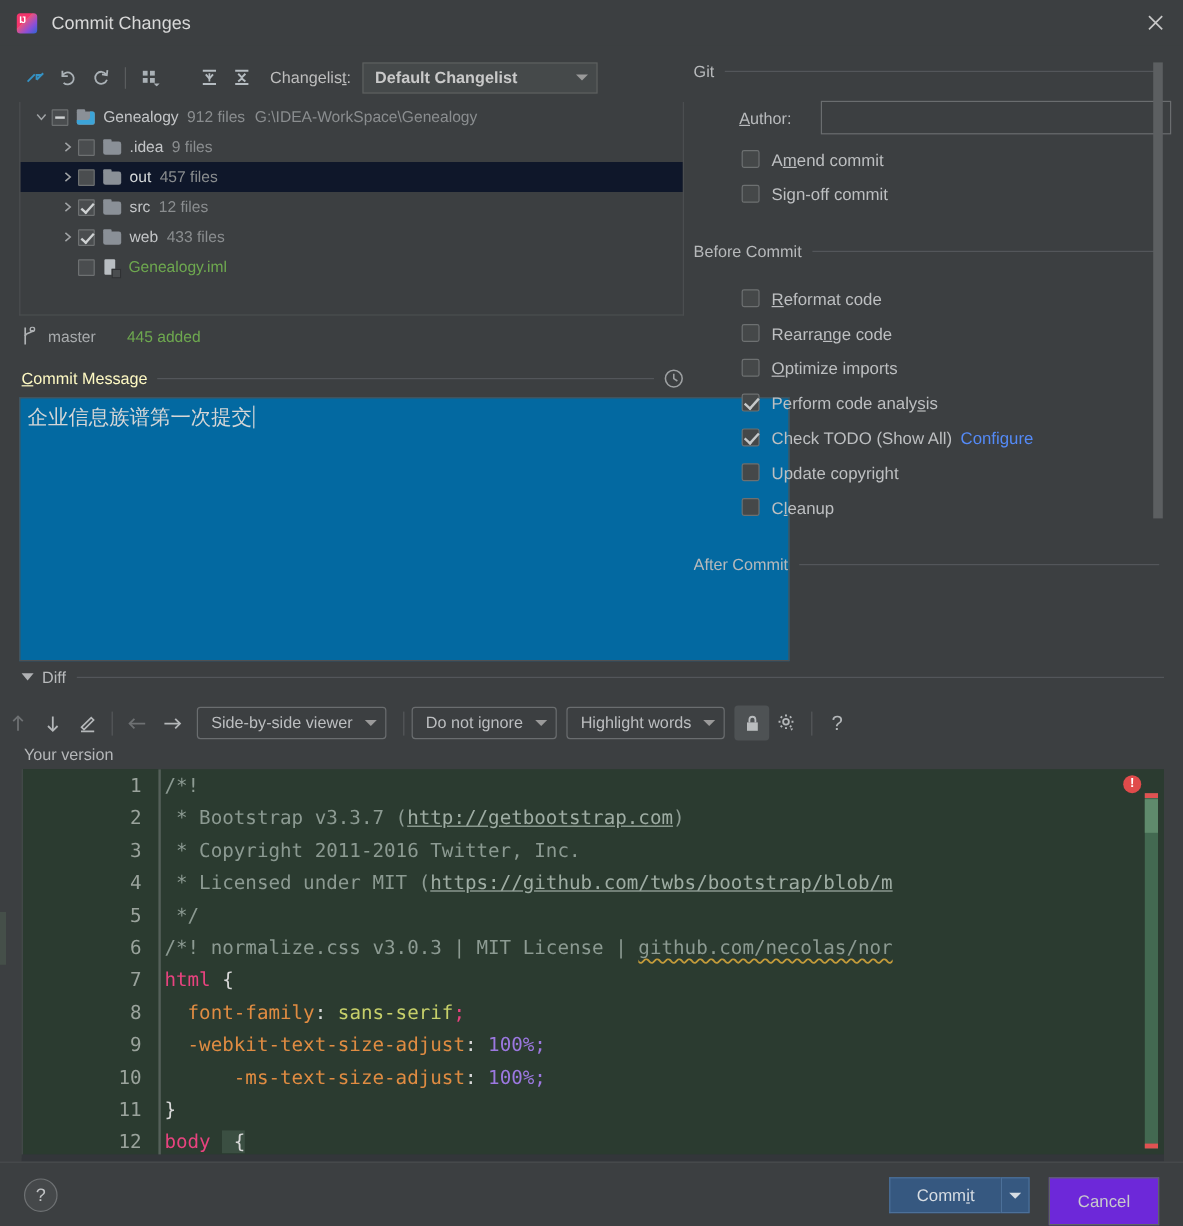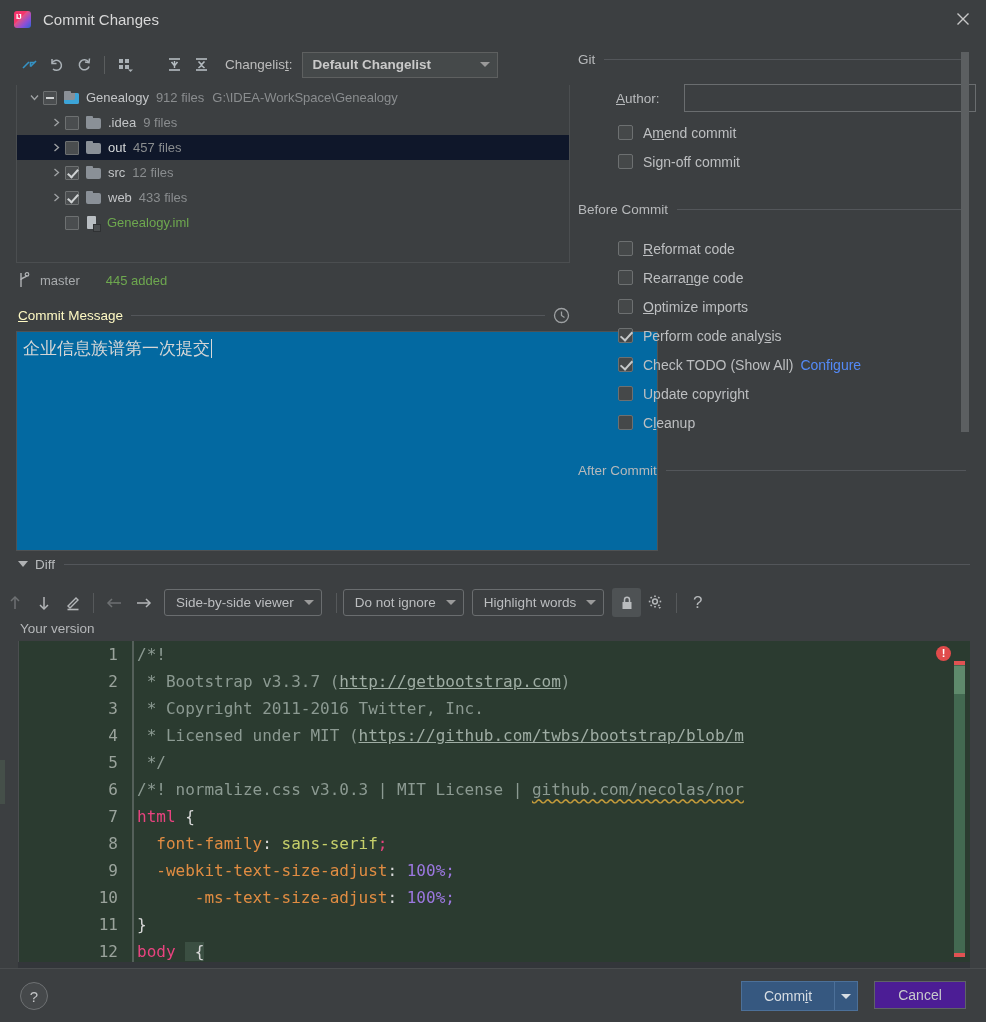--- a/index.html
+++ b/index.html
@@ -268,22 +268,22 @@
     width: 93px; height: 30px; background:#365880; border:1px solid #4c7099;
     color:#d7dde3; font-size:14px; display:flex; align-items:center; justify-content:center;
     border-right:none;
   }
   .commit-btn u { text-decoration: underline; }
   .commit-arrow {
     width: 24px; height: 30px; background:#365880; border:1px solid #4c7099;
     display:flex; align-items:center; justify-content:center;
   }
   .cancel-btn {
-    position:absolute; right: 20px; top: 12px; width: 92px; height: 28px;
-    background:#4c1d95; border:1px solid #5f6366; color:#c8cacc;
+    position:absolute; right: 20px; top: 12px; width: 92px; height: 40px;
+    background:#6d28d9; border:1px solid #5f6366; color:#c8cacc;
     font-size:14px; display:flex; align-items:center; justify-content:center;
   }
 </style>
 </head>
 <body>
 
 <div class="dialog">
 
   <div class="titlebar">
     <div class="app-icon"></div>

